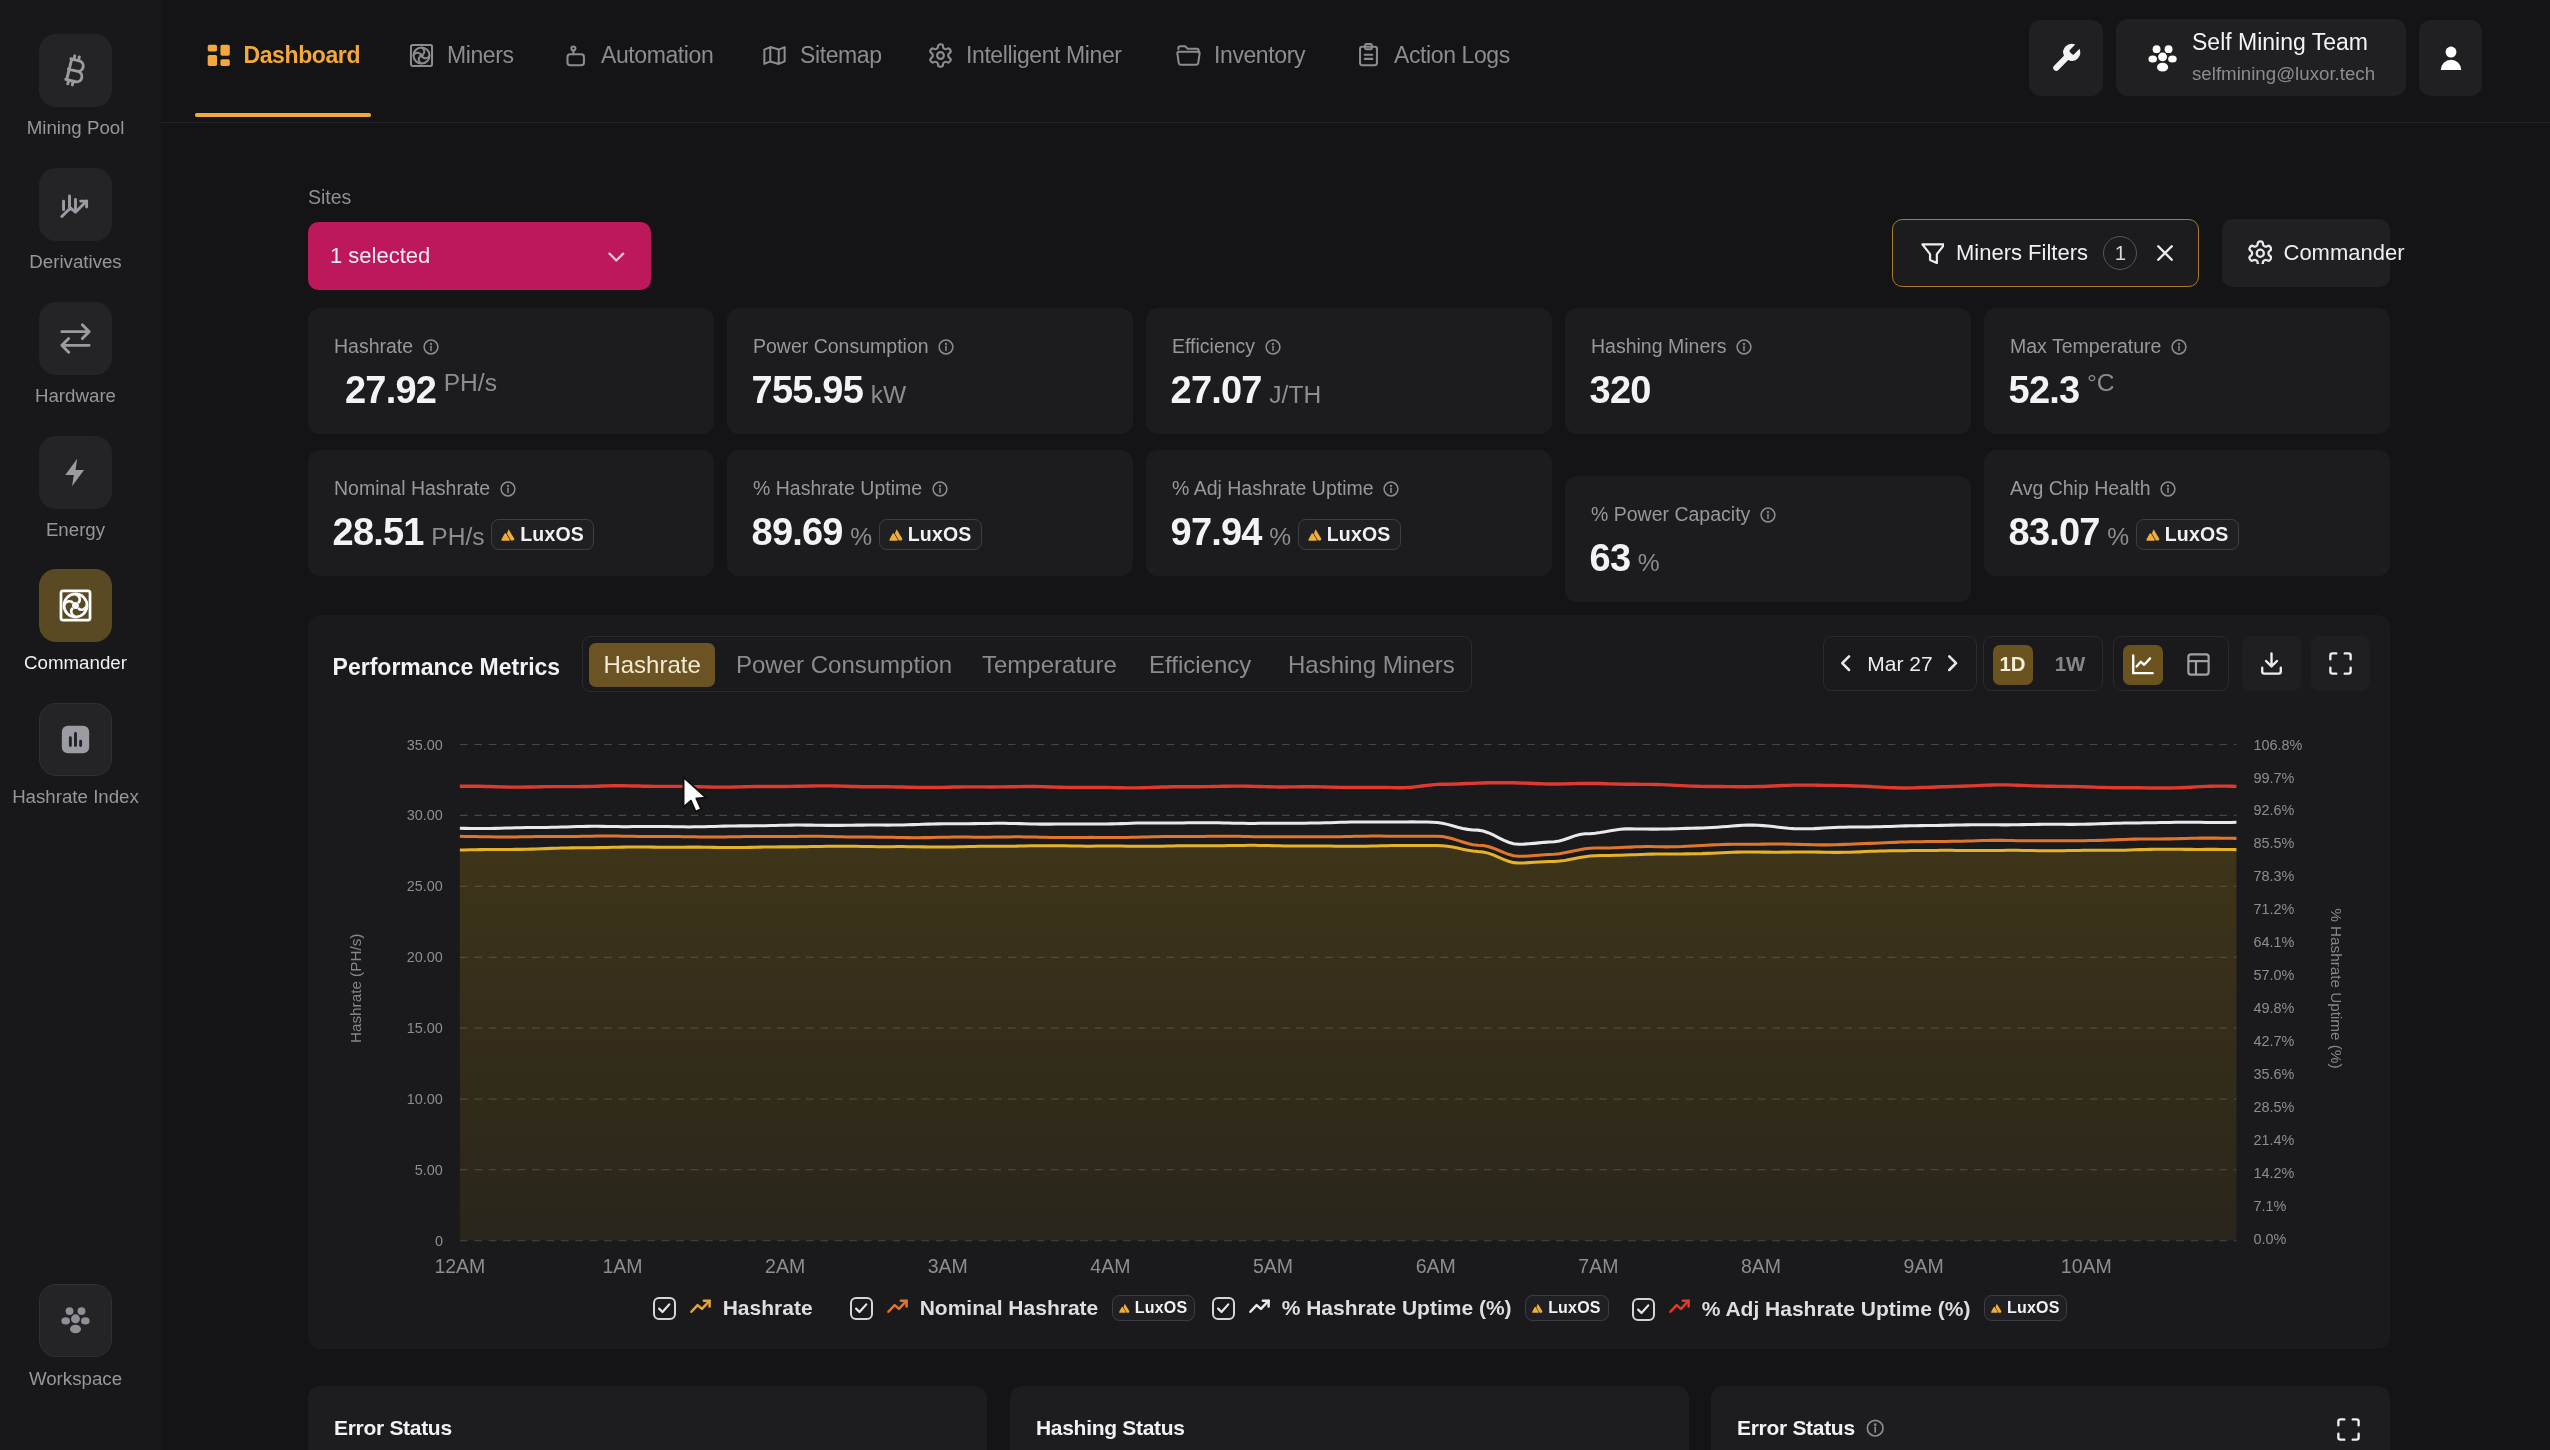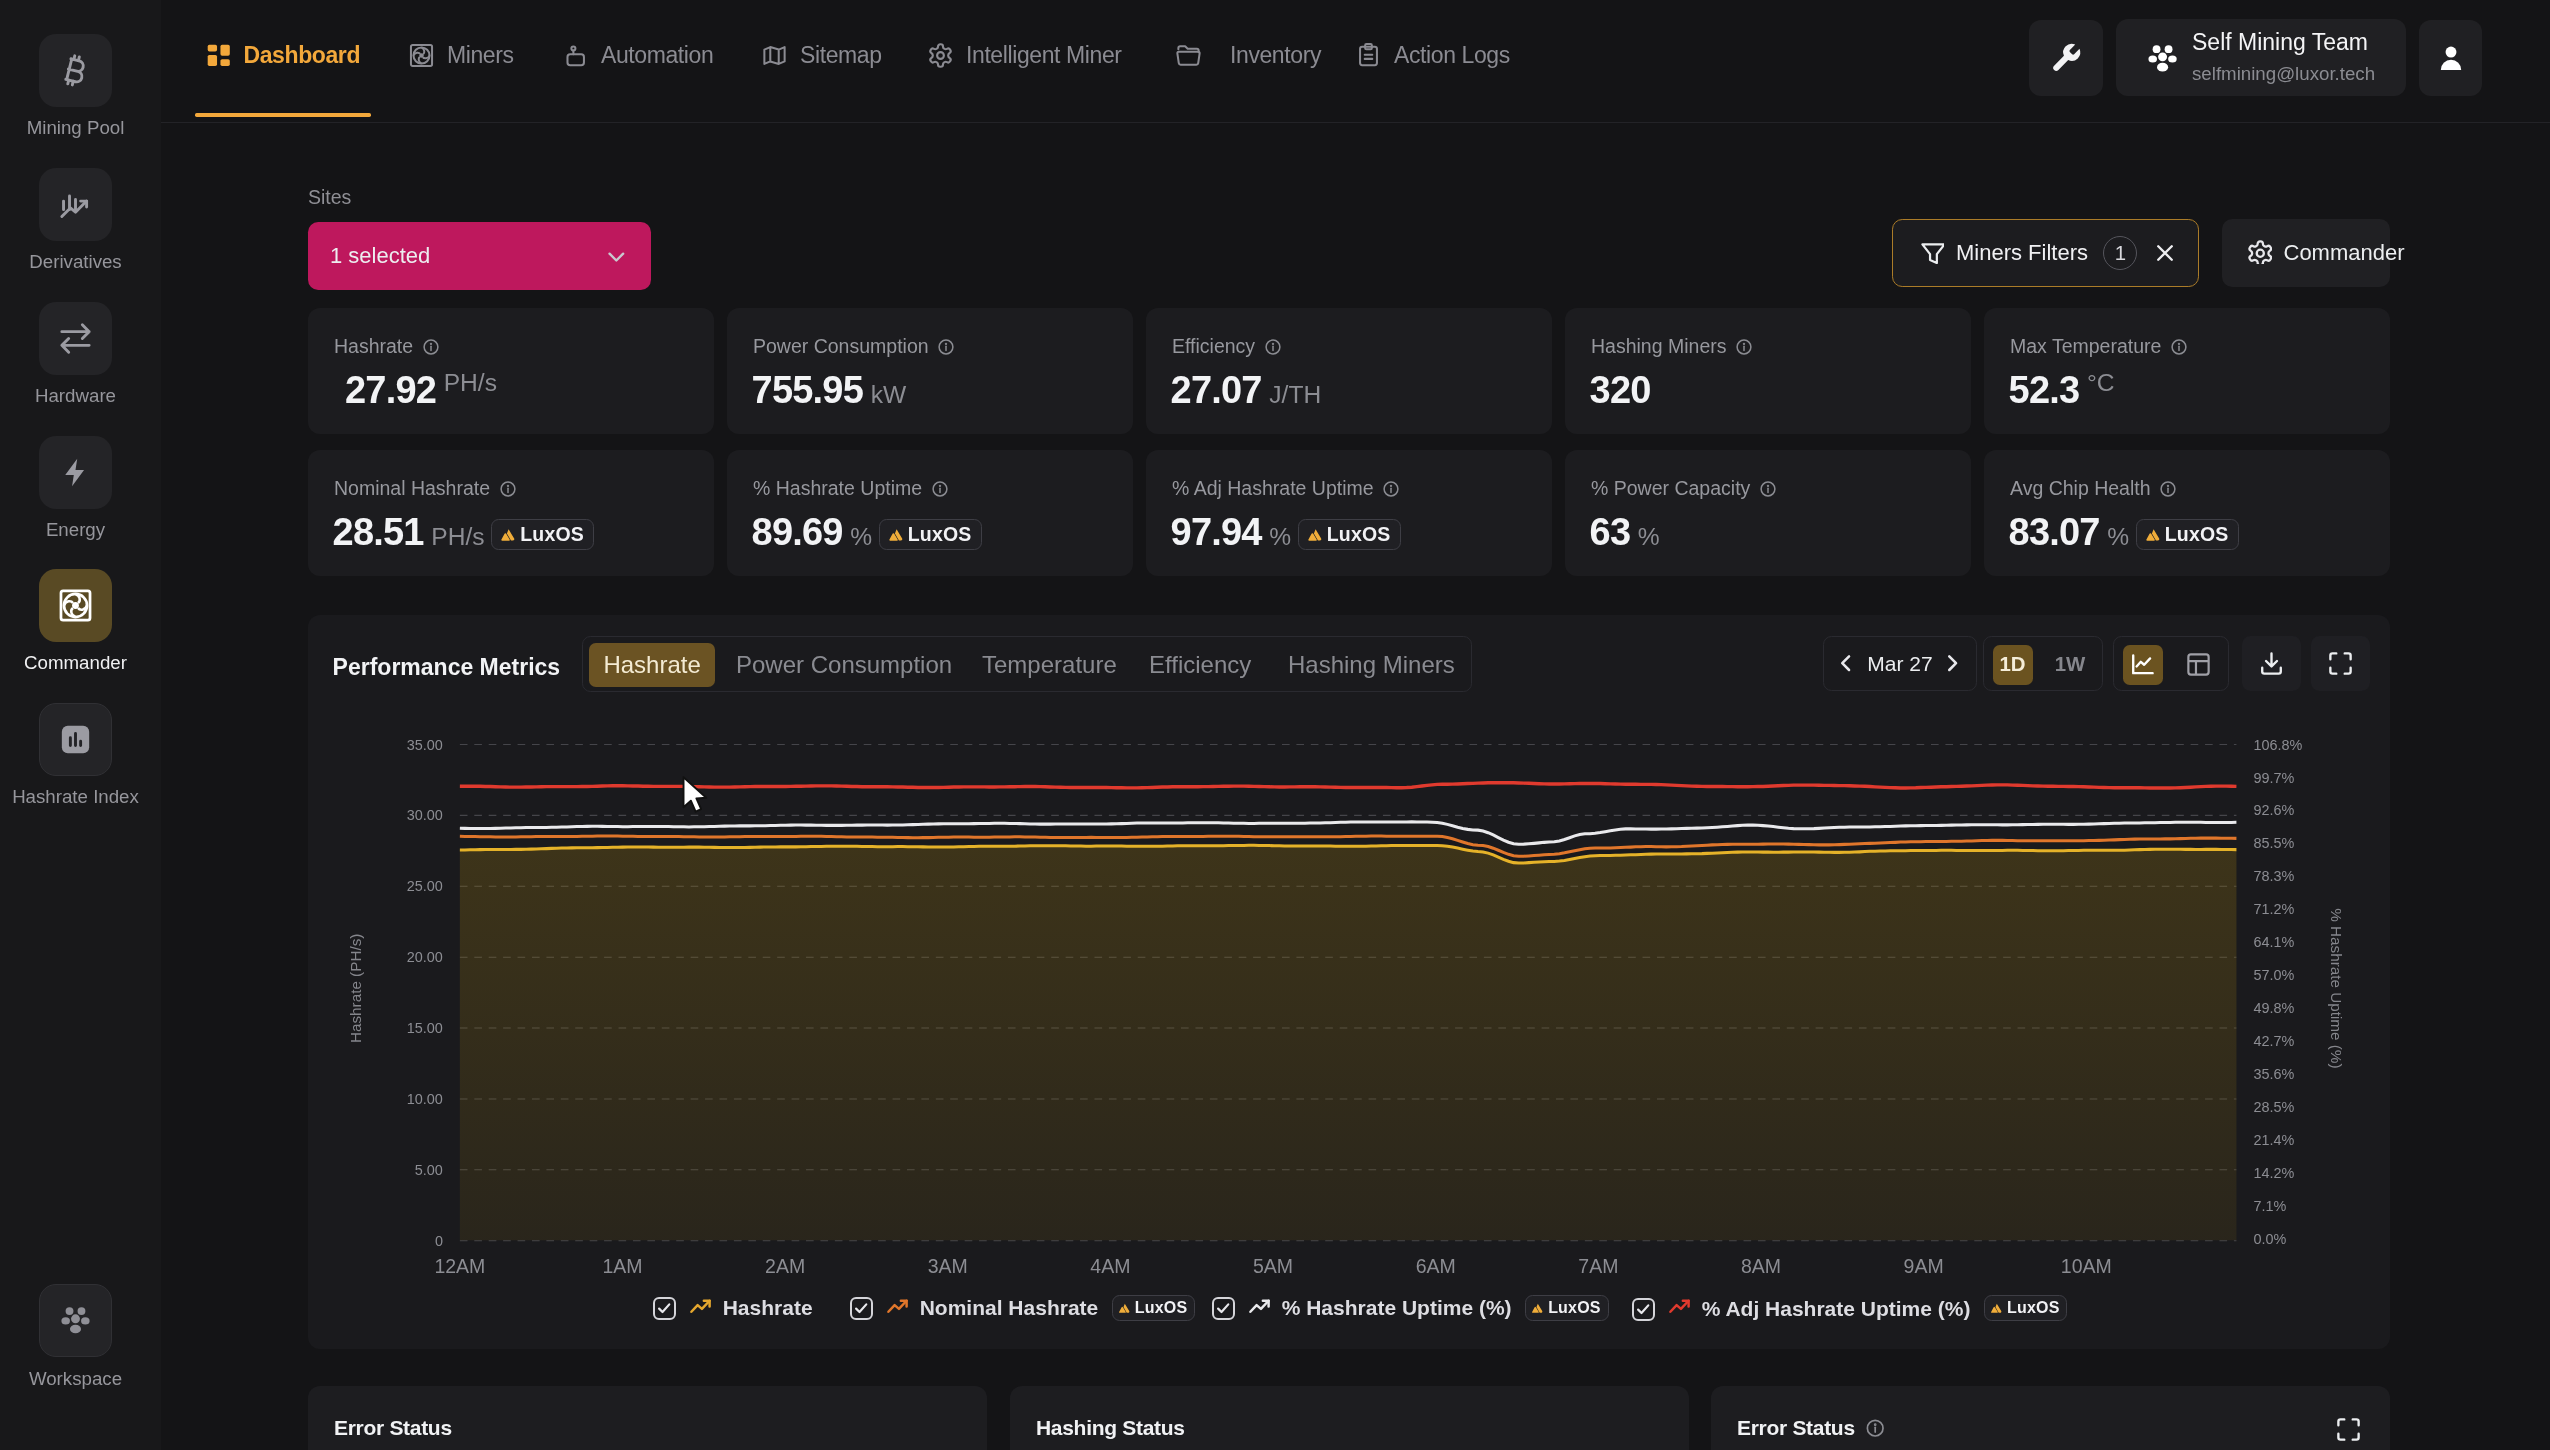--- a/index.html
+++ b/index.html
@@ -118,21 +118,21 @@
       </div>
 <div style="position:absolute;left:766px;top:42px;display:flex;align-items:center;gap:12px;font-size:23px;color:#8b8b92;font-weight:400;letter-spacing:-0.4px">
         <svg width="27" height="27" viewBox="0 0 32 32" style="">
           <g transform="scale(1.333)" stroke="#8b8b92" stroke-width="1.9" fill="none" stroke-linecap="round" stroke-linejoin="round">
 <path d="M12.22 2h-.44a2 2 0 0 0-2 2v.18a2 2 0 0 1-1 1.73l-.43.25a2 2 0 0 1-2 0l-.15-.08a2 2 0 0 0-2.73.73l-.22.38a2 2 0 0 0 .73 2.73l.15.1a2 2 0 0 1 1 1.72v.51a2 2 0 0 1-1 1.74l-.15.09a2 2 0 0 0-.73 2.73l.22.38a2 2 0 0 0 2.73.73l.15-.08a2 2 0 0 1 2 0l.43.25a2 2 0 0 1 1 1.73V20a2 2 0 0 0 2 2h.44a2 2 0 0 0 2-2v-.18a2 2 0 0 1 1-1.73l.43-.25a2 2 0 0 1 2 0l.15.08a2 2 0 0 0 2.73-.73l.22-.39a2 2 0 0 0-.73-2.73l-.15-.08a2 2 0 0 1-1-1.74v-.5a2 2 0 0 1 1-1.74l.15-.09a2 2 0 0 0 .73-2.73l-.22-.38a2 2 0 0 0-2.73-.73l-.15.08a2 2 0 0 1-2 0l-.43-.25a2 2 0 0 1-1-1.73V4a2 2 0 0 0-2-2z"></path>
 <circle cx="12" cy="12" r="3"></circle>
           </g>
         </svg>
         <span>Intelligent Miner</span>
       </div>
-<div style="position:absolute;left:1014px;top:42px;display:flex;align-items:center;gap:28px;font-size:23px;color:#8b8b92;font-weight:400;letter-spacing:-0.4px">
+<div style="position:absolute;left:1014px;top:42px;display:flex;align-items:center;gap:12px;font-size:23px;color:#8b8b92;font-weight:400;letter-spacing:-0.4px">
         <svg width="27" height="27" viewBox="0 0 32 32" style="">
           <g stroke="#8b8b92" stroke-width="2.4" fill="none" stroke-linecap="round" stroke-linejoin="round">
 <path d="M4 8.5 V7 a2 2 0 0 1 2-2 h6 l3 3 h11 a2 2 0 0 1 2 2 v2"></path>
 <path d="M4.5 25 L2.8 13.5 a1.6 1.6 0 0 1 1.6-1.9 h23.2 a1.6 1.6 0 0 1 1.6 1.9 L27.5 25 a2.2 2.2 0 0 1 -2.2 1.9 H6.7 A2.2 2.2 0 0 1 4.5 25 Z"></path>
 </g>
         </svg>
         <span>Inventory</span>
       </div>
 <div style="position:absolute;left:1194px;top:42px;display:flex;align-items:center;gap:12px;font-size:23px;color:#8b8b92;font-weight:400;letter-spacing:-0.4px">
         <svg width="27" height="27" viewBox="0 0 32 32" style="">
@@ -315,21 +315,21 @@
         <span style="font-size:24.6px;color:#8c8d93;font-weight:400;margin-left:7.6px">%</span>
         <span style="margin-left:6.8px;position:relative;top:-2.5px"><span style="display:inline-flex;align-items:center;gap:4.2px;height:31px;padding:0 9.3px 0 7.6px;border:1.7px solid #3e3e45;border-radius:7.6px;background:#202024">
 <svg width="16" height="16" viewBox="0 0 19 19">
               <path d="M10.2 2.6 L16.8 13.6 a1.6 1.6 0 0 1 -1.4 2.4 H13 L8.2 7.6 Z" fill="#f0ad3a"></path>
               <path d="M6.7 6.9 L11.6 15 a0.8 0.8 0 0 1 -0.7 1.2 H2.5 a0.9 0.9 0 0 1 -0.8-1.4 L5.4 8 a0.85 0.85 0 0 1 1.3-.1 Z" fill="#f0ad3a"></path>
             </svg>
             <b style="font-size:19.5px;color:#f2f2f5;letter-spacing:0.2px">LuxOS</b>
           </span></span>
       </div>
 </div>
-    <div style="position:absolute;left:1565px;top:450px;width:406px;height:126px;background:#1c1c1f;border-radius:12px">
+    <div style="position:absolute;left:1565px;top:476px;width:406px;height:126px;background:#1c1c1f;border-radius:12px">
 <div style="position:absolute;left:26px;top:27px;display:flex;align-items:center;gap:8.5px;font-size:19.5px;color:#97989e">% Power Capacity<svg width="18" height="18" viewBox="0 0 24 24" style="flex:none">
           <g stroke="#8b8c92" stroke-width="2" fill="none" stroke-linecap="round">
             <circle cx="12" cy="12" r="9.2"></circle>
             <path d="M12 11 V16.6"></path>
             <circle cx="12" cy="7.8" r="0.6" fill="#8b8c92"></circle>
           </g>
         </svg></div>
 <div style="position:absolute;left:24.6px;top:61px;display:flex;align-items:baseline;white-space:nowrap">
         <b style="font-size:38px;color:#f2f3f5;letter-spacing:-0.8px">63</b>
         <span style="font-size:24.6px;color:#8c8d93;font-weight:400;margin-left:7.6px">%</span>

